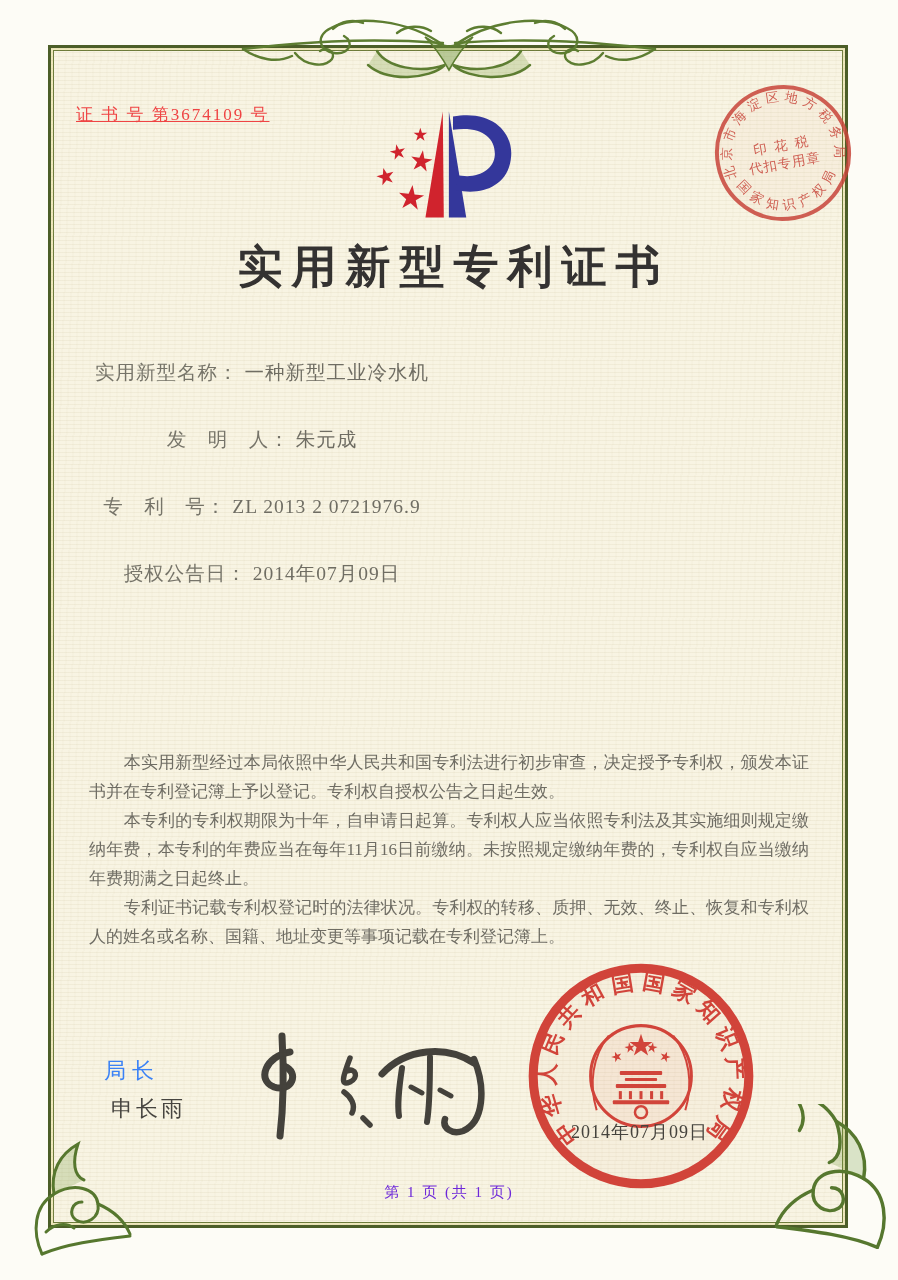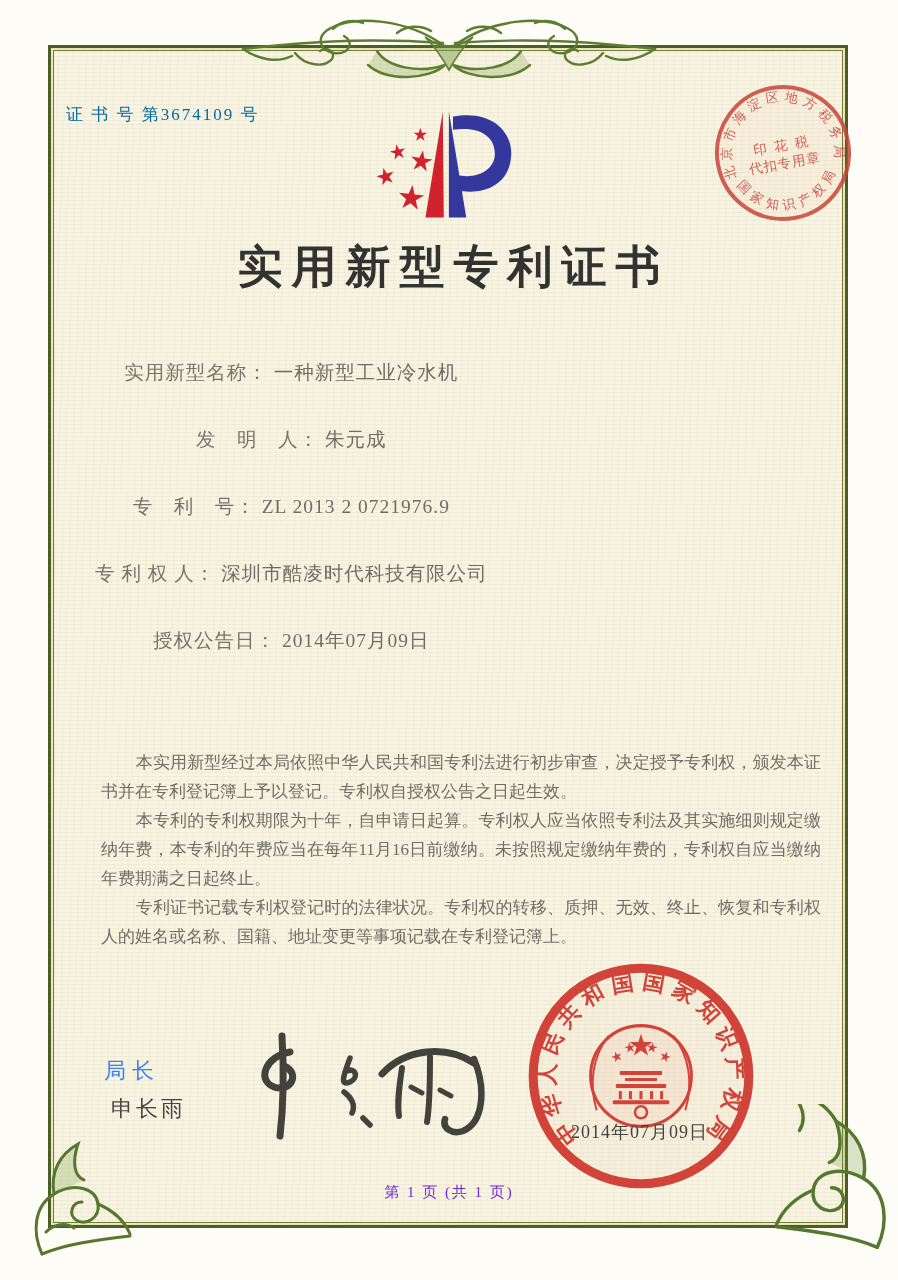--- a/index.html
+++ b/index.html
@@ -20,33 +20,33 @@
     position:absolute; inset:0;
     background:
       repeating-linear-gradient(180deg, rgba(176,160,110,0.10) 0 1px, rgba(0,0,0,0) 1px 4px),
       repeating-linear-gradient(92deg, rgba(200,190,150,0.05) 0 2px, rgba(0,0,0,0) 2px 7px);
   }
   
   .top-ornament{position:absolute; left:50%; top:3px; transform:translateX(-50%); width:424px; height:86px; z-index:3;}
   .flourish-bl{position:absolute; left:24px; top:1136px; width:110px; height:122px; z-index:3;}
   .flourish-br{position:absolute; left:772px; top:1104px; width:126px; height:156px; transform:scaleX(-1); z-index:3;}
   
-  .cert-no{position:absolute; left:66px; top:103px; font-size:17px; color:#0369a1; letter-spacing:2px; z-index:4;}
+  .cert-no{position:absolute; left:76px; top:103px; font-size:17px; color:#ef4444; letter-spacing:2px; z-index:4;text-decoration:underline;}
   .logo{position:absolute; left:352px; top:94px; width:204px; height:138px; z-index:4;}
   .title{
     position:absolute; left:0; top:237px; width:100%; margin:0; text-align:center;
     font-size:45px; font-weight:bold; letter-spacing:9px; padding-left:9px; box-sizing:border-box;
     color:#343231; z-index:4;
   }
   .fields{position:absolute; left:95px; top:360px; z-index:4;}
   .field-row{height:26px; line-height:26px; margin-bottom:41px; font-size:19.5px; color:#767469; letter-spacing:1px; white-space:nowrap;text-align:center;}
   .field-label{color:#767469;}
   .field-value{color:#6f6d63; margin-left:6px;}
   .body-text{
-    position:absolute; left:101px; top:748px; width:720px; z-index:4;
+    position:absolute; left:89px; top:748px; width:720px; z-index:4;
     font-size:17px; line-height:29px; color:#6f6d64; text-align:justify; word-break:break-all;
   }
   .body-text p{margin:0; text-indent:2.05em;}
   .sig-title{position:absolute; left:104px; top:1056px; font-size:22px; letter-spacing:6px; color:#3b82f6; z-index:4;}
   .sig-name{position:absolute; left:104px; top:1094px; font-size:22px; letter-spacing:3px; color:#474540; z-index:4;margin-left:7px;}
   .sig-script{position:absolute; left:232px; top:1030px; width:256px; height:110px; z-index:4;}
   .office-seal{position:absolute; left:510px; top:945px; width:262px; height:262px; z-index:5; opacity:0.93;}
   .seal-date{position:absolute; left:571px; top:1120px; font-size:18px; color:#45433d; letter-spacing:1px; z-index:6; white-space:nowrap;}
   .tax-seal{position:absolute; left:708px; top:78px; width:150px; height:150px; z-index:5; transform:rotate(-10deg); opacity:0.85;}
   .footer{position:absolute; left:0; top:1183px; width:100%; text-align:center; font-size:15px; color:#6d28d9; letter-spacing:2px; z-index:4;}
@@ -119,23 +119,20 @@
 
   <div class="fields">
     <div class="field-row">
       <span class="field-label">实用新型名称：</span><span class="field-value">一种新型工业冷水机</span>
     </div>
     <div class="field-row">
       <span class="field-label">发　明　人：</span><span class="field-value">朱元成</span>
     </div>
     <div class="field-row">
       <span class="field-label">专　利　号：</span><span class="field-value">ZL 2013 2 0721976.9</span>
-    </div>
-    <div class="field-row">
-      <span class="field-label">专 利 权 人：</span><span class="field-value">深圳市酷凌时代科技有限公司</span>
     </div>
     <div class="field-row">
       <span class="field-label">授权公告日：</span><span class="field-value">2014年07月09日</span>
     </div>
   </div>
 
   <div class="body-text">
     <p>本实用新型经过本局依照中华人民共和国专利法进行初步审查，决定授予专利权，颁发本证书并在专利登记簿上予以登记。专利权自授权公告之日起生效。</p>
     <p>本专利的专利权期限为十年，自申请日起算。专利权人应当依照专利法及其实施细则规定缴纳年费，本专利的年费应当在每年11月16日前缴纳。未按照规定缴纳年费的，专利权自应当缴纳年费期满之日起终止。</p>
     <p>专利证书记载专利权登记时的法律状况。专利权的转移、质押、无效、终止、恢复和专利权人的姓名或名称、国籍、地址变更等事项记载在专利登记簿上。</p>

